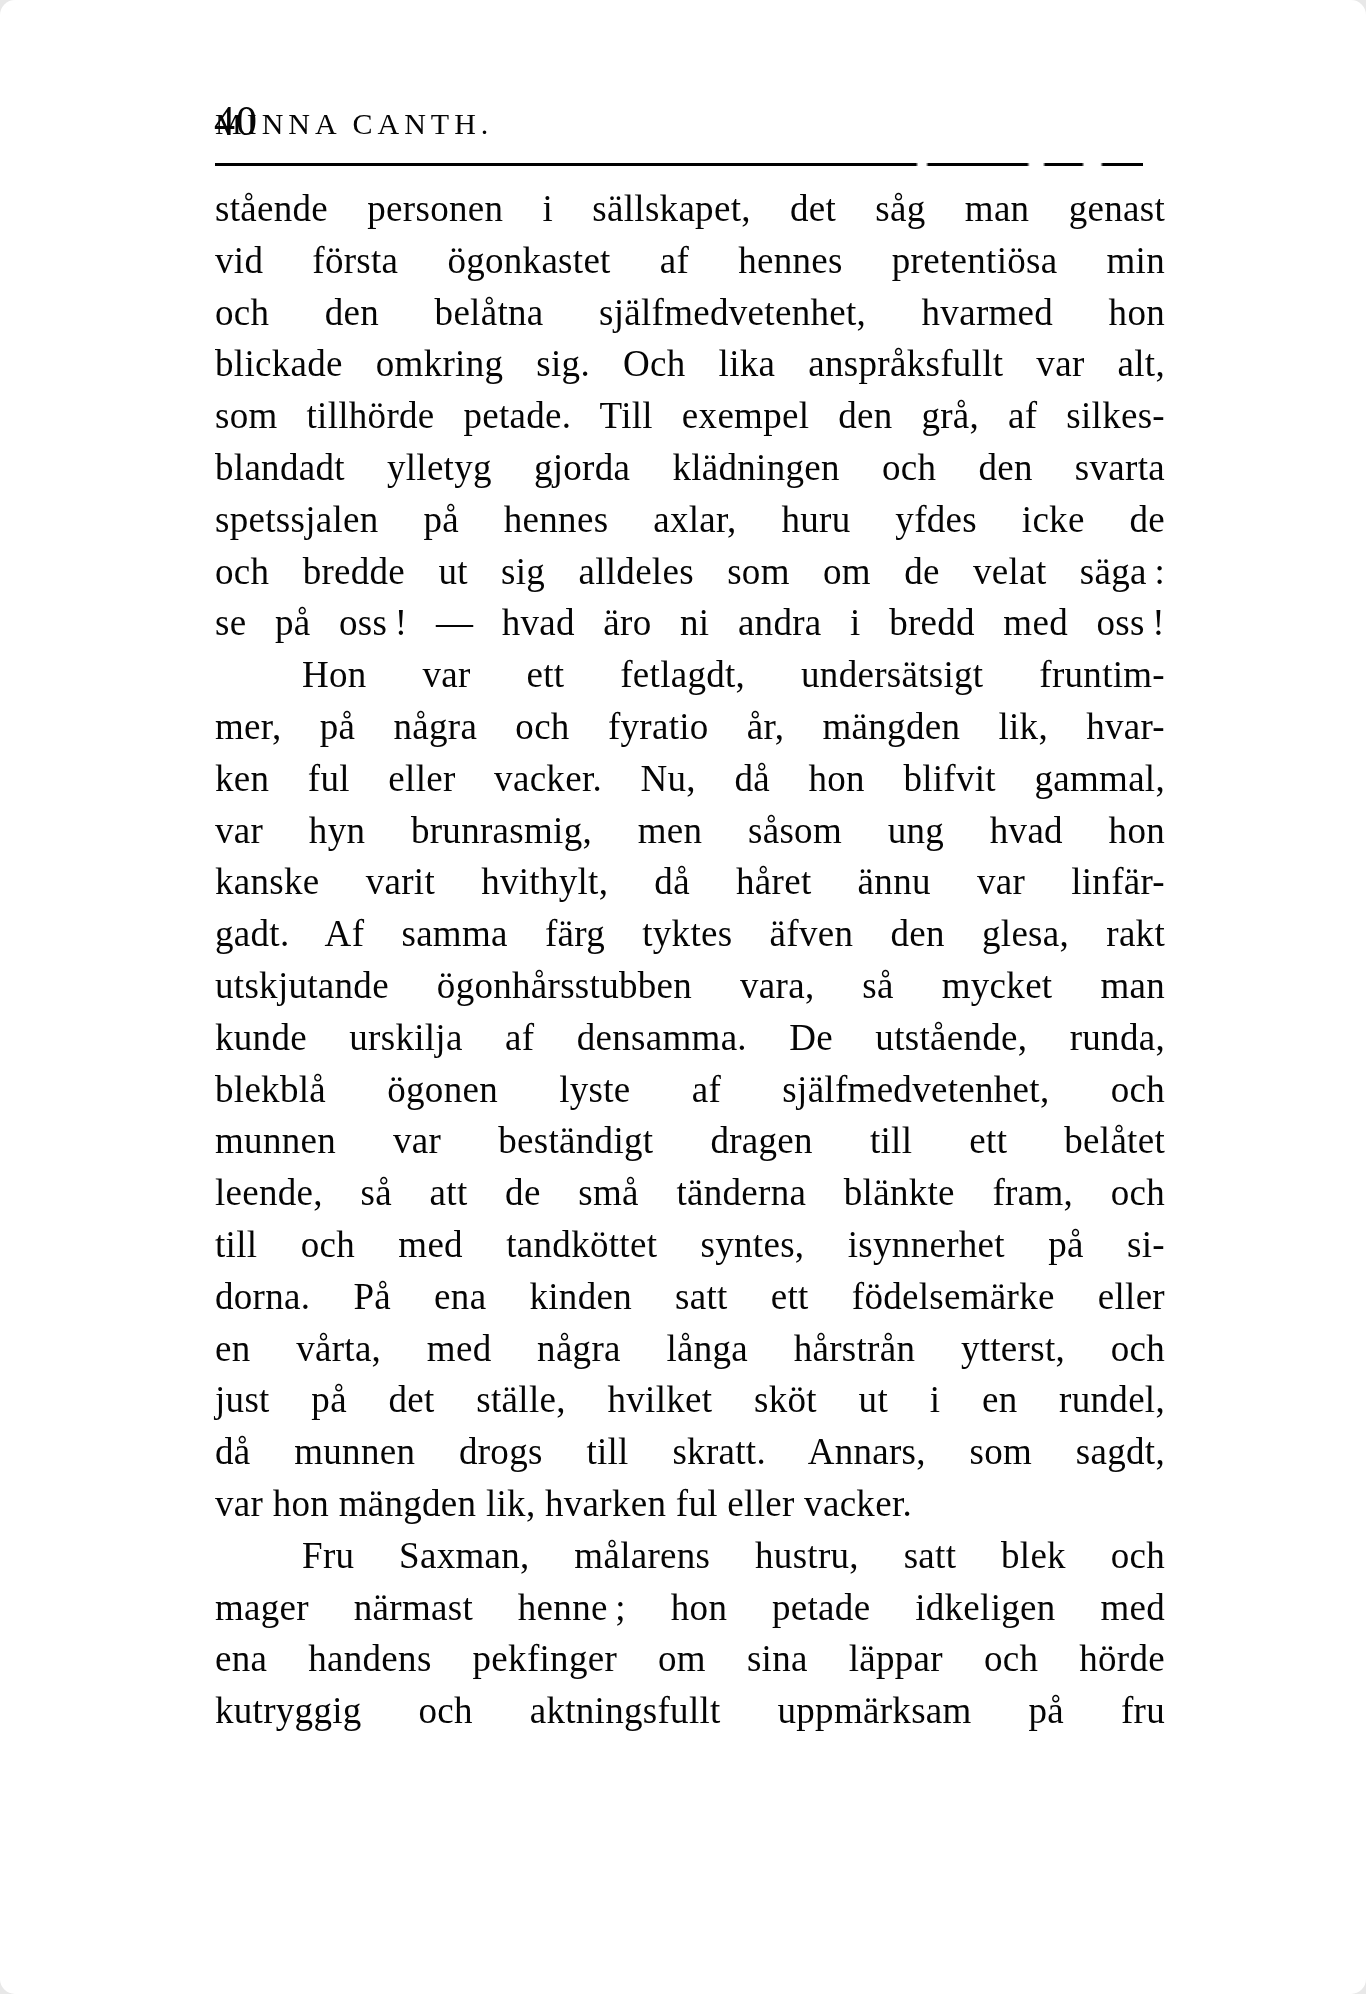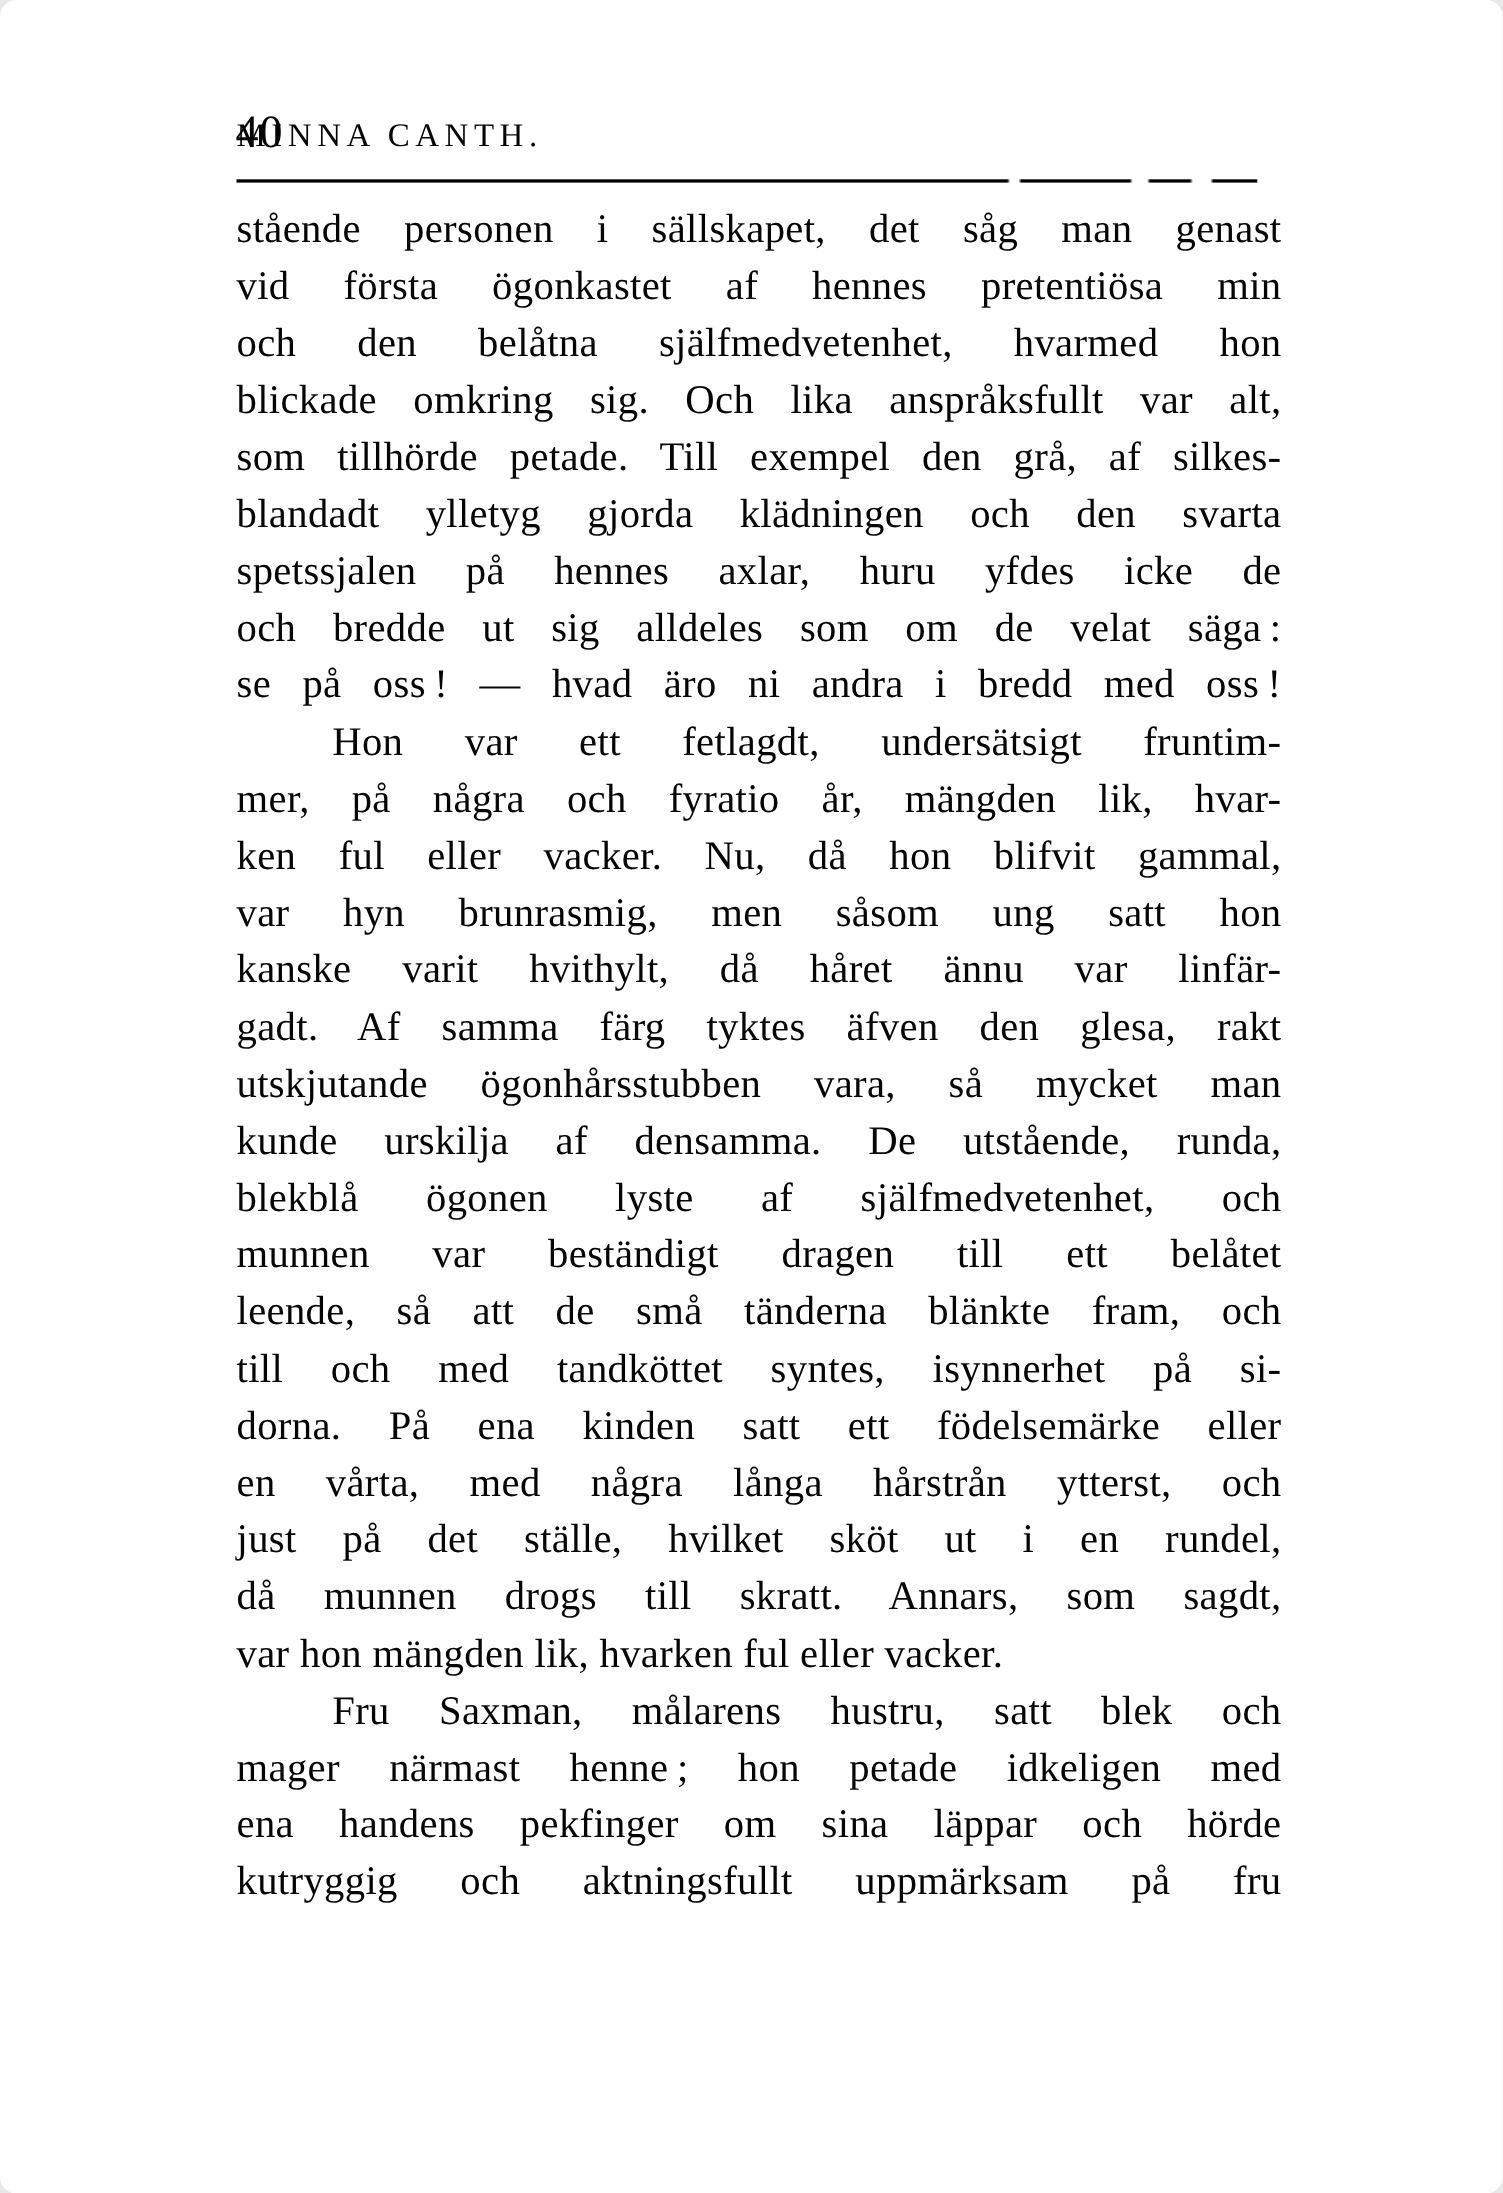--- a/index.html
+++ b/index.html
@@ -87,21 +87,21 @@
       <div class="line">och den belåtna själfmedvetenhet, hvarmed hon</div>
       <div class="line">blickade omkring sig. Och lika anspråksfullt var alt,</div>
       <div class="line">som tillhörde petade. Till exempel den grå, af silkes-</div>
       <div class="line">blandadt ylletyg gjorda klädningen och den svarta</div>
       <div class="line">spetssjalen på hennes axlar, huru yfdes icke de</div>
       <div class="line">och bredde ut sig alldeles som om de velat säga :</div>
       <div class="line">se på oss ! — hvad äro ni andra i bredd med oss !</div>
       <div class="line indent">Hon var ett fetlagdt, undersätsigt fruntim-</div>
       <div class="line">mer, på några och fyratio år, mängden lik, hvar-</div>
       <div class="line">ken ful eller vacker.  Nu, då hon blifvit gammal,</div>
-      <div class="line">var hyn brunrasmig, men såsom ung satt hon</div>
+      <div class="line">var hyn brunrasmig, men såsom ung hvad hon</div>
       <div class="line">kanske varit hvithylt, då håret ännu var linfär-</div>
       <div class="line">gadt.  Af samma färg tyktes äfven den glesa, rakt</div>
       <div class="line">utskjutande ögonhårsstubben vara, så mycket man</div>
       <div class="line">kunde urskilja af densamma.  De utstående, runda,</div>
       <div class="line">blekblå ögonen lyste af själfmedvetenhet, och</div>
       <div class="line">munnen var beständigt dragen till ett belåtet</div>
       <div class="line">leende, så att de små tänderna blänkte fram, och</div>
       <div class="line">till och med tandköttet syntes, isynnerhet på si-</div>
       <div class="line">dorna.  På ena kinden satt ett födelsemärke eller</div>
       <div class="line">en vårta, med några långa hårstrån ytterst, och</div>

